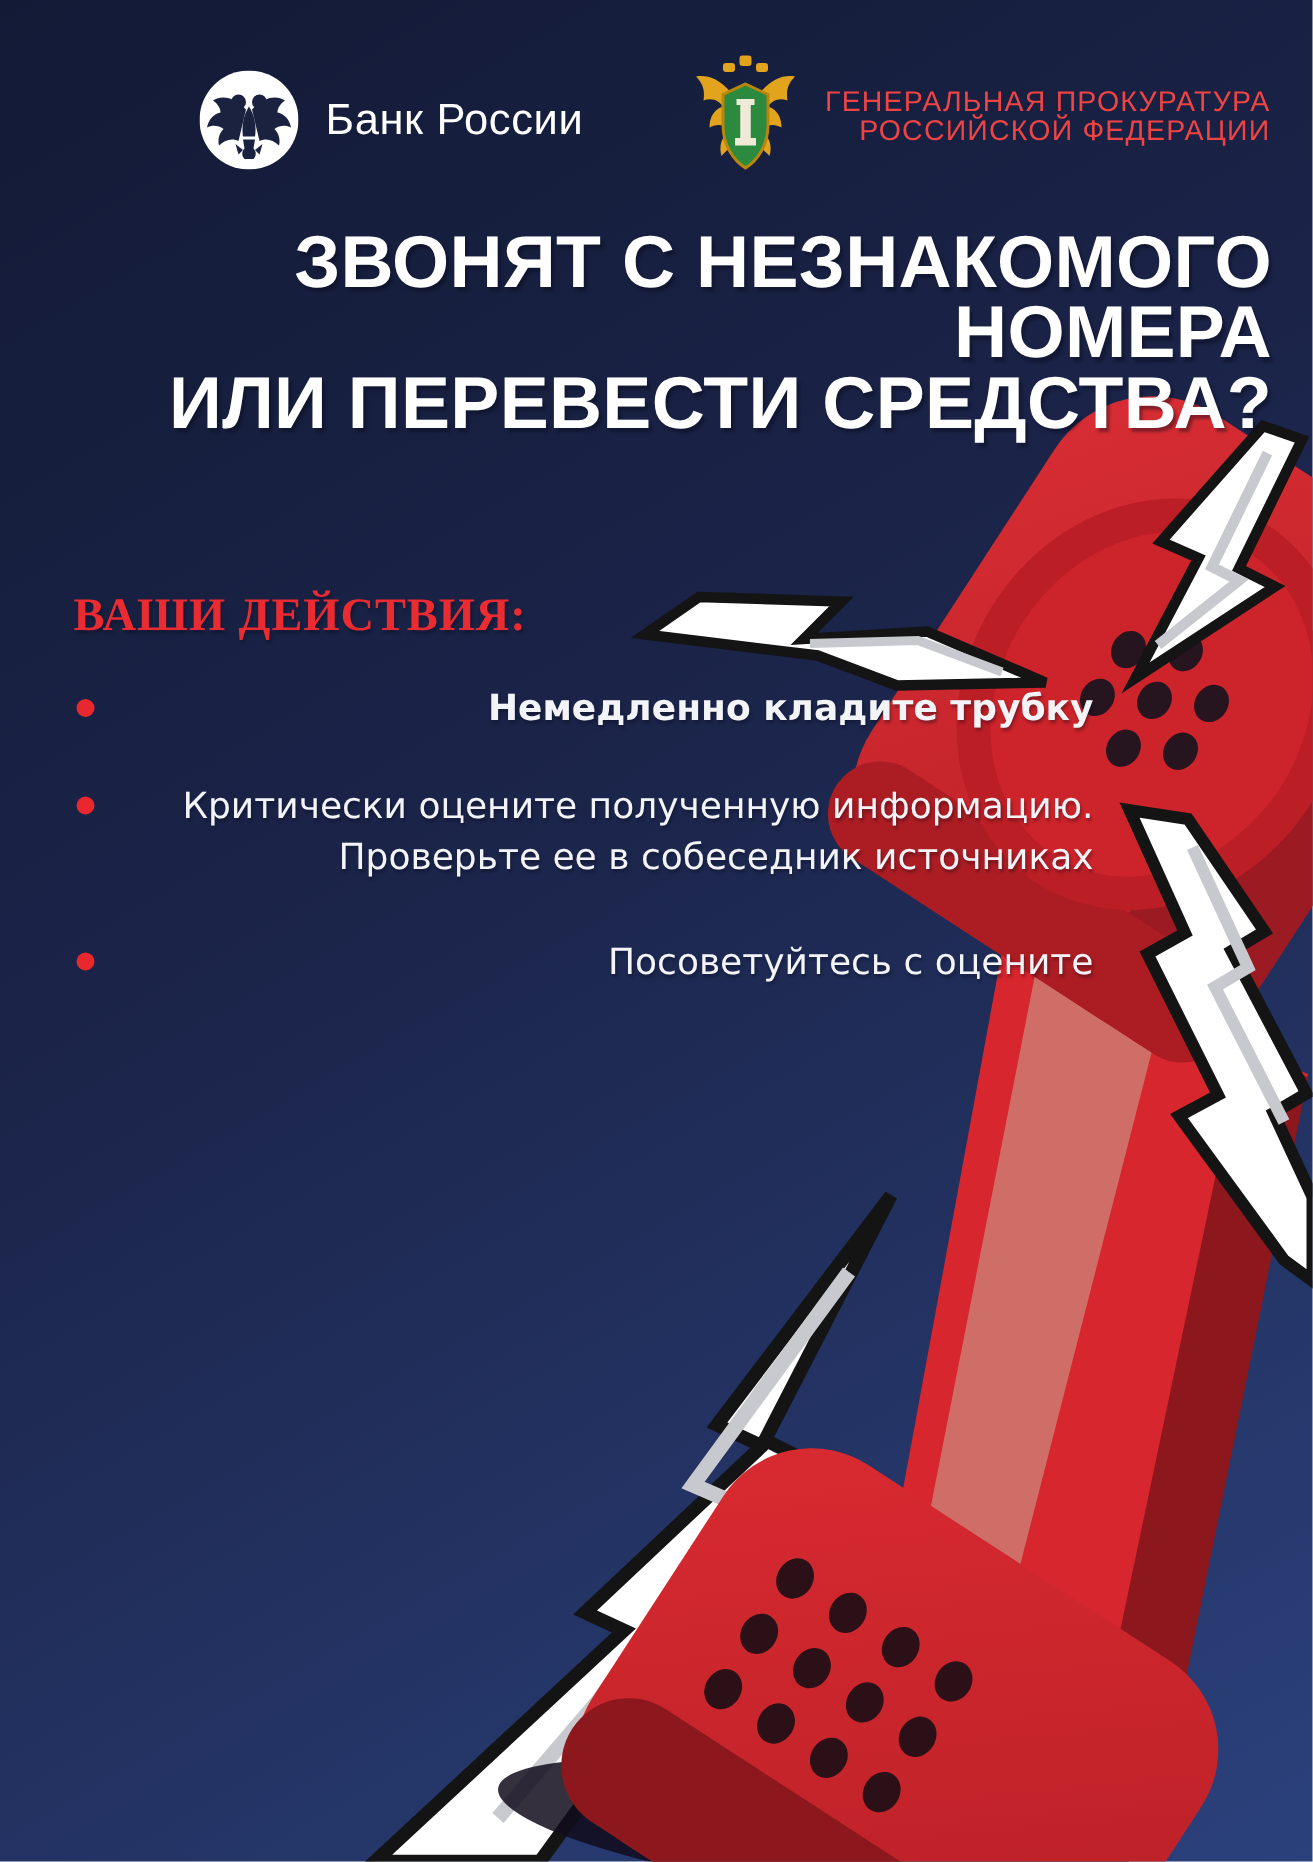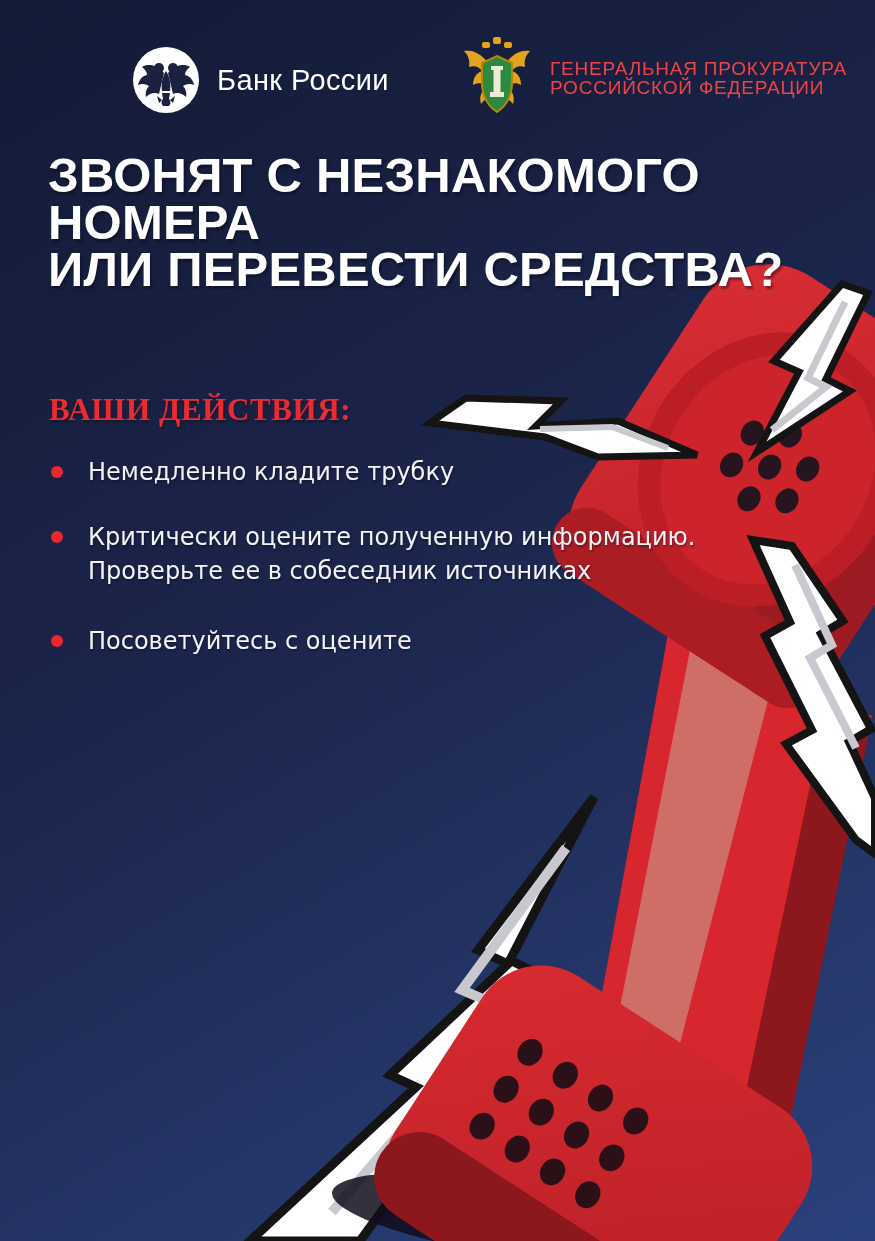--- a/index.html
+++ b/index.html
@@ -1,21 +1,21 @@
 <!DOCTYPE html>
 <html><head>
 <meta charset="utf-8">
 <style>
   html,body{margin:0;padding:0;}
   body{
     width:875px;height:1241px;overflow:hidden;position:relative;
     font-family:"Liberation Sans",sans-serif;
     background:linear-gradient(150deg,#131a36 0%,#1b2449 42%,#2b417c 100%);
   }
-  .stage{position:absolute;inset:0;width:875px;height:1241px;}
+  .stage{position:absolute;inset:0;width:875px;height:1241px;text-align:right;}
   .illustration{position:absolute;left:0;top:0;z-index:1;pointer-events:none;}
   .content{position:absolute;inset:0;z-index:2;}
 
   
   .bank-logo{position:absolute;left:133px;top:47px;display:flex;align-items:center;gap:18px;}
   .bank-label{color:#ffffff;font-size:29px;font-weight:400;letter-spacing:0.4px;}
   .prok{position:absolute;left:460px;top:36px;display:flex;align-items:center;gap:16px;}
   .prok-text{color:#ef4444;font-family:Liberation Sans, sans-serif;font-size:19px;
     font-weight:500;letter-spacing:0.8px;line-height:19px;}
 
@@ -27,21 +27,21 @@
   
   .actions-title{position:absolute;left:49px;top:392px;color:#ea2b31;
     font-weight:bold;font-size:31px;letter-spacing:0.6px;
     text-shadow:1px 2px 2px rgba(8,10,24,0.35);font-family:Liberation Serif, serif;}
   .actions-list{position:absolute;left:49px;top:455px;width:680px;margin:0;padding:0;}
   .actions-list li{list-style:none;position:relative;padding-left:39px;
     font-family:"DejaVu Sans",sans-serif;color:#f3f4f8;font-size:24px;line-height:34px;
     text-shadow:1px 2px 2px rgba(8,10,24,0.35);}
   .actions-list li .dot{position:absolute;left:2px;top:11px;width:12px;height:12px;
     border-radius:50%;background:#e8282e;}
-  .actions-list li:nth-child(1){margin-bottom:31px;}
+  .actions-list li:nth-child(1){margin-bottom:31px;font-weight:bold;}
   .actions-list li:nth-child(2){margin-bottom:36px;}
   .actions-list li:nth-child(3){}
 </style>
 </head>
 <body>
 
 <div class="stage">
 
   <svg class="illustration" width="875" height="1241" viewBox="0 0 875 1241">
     <defs>

